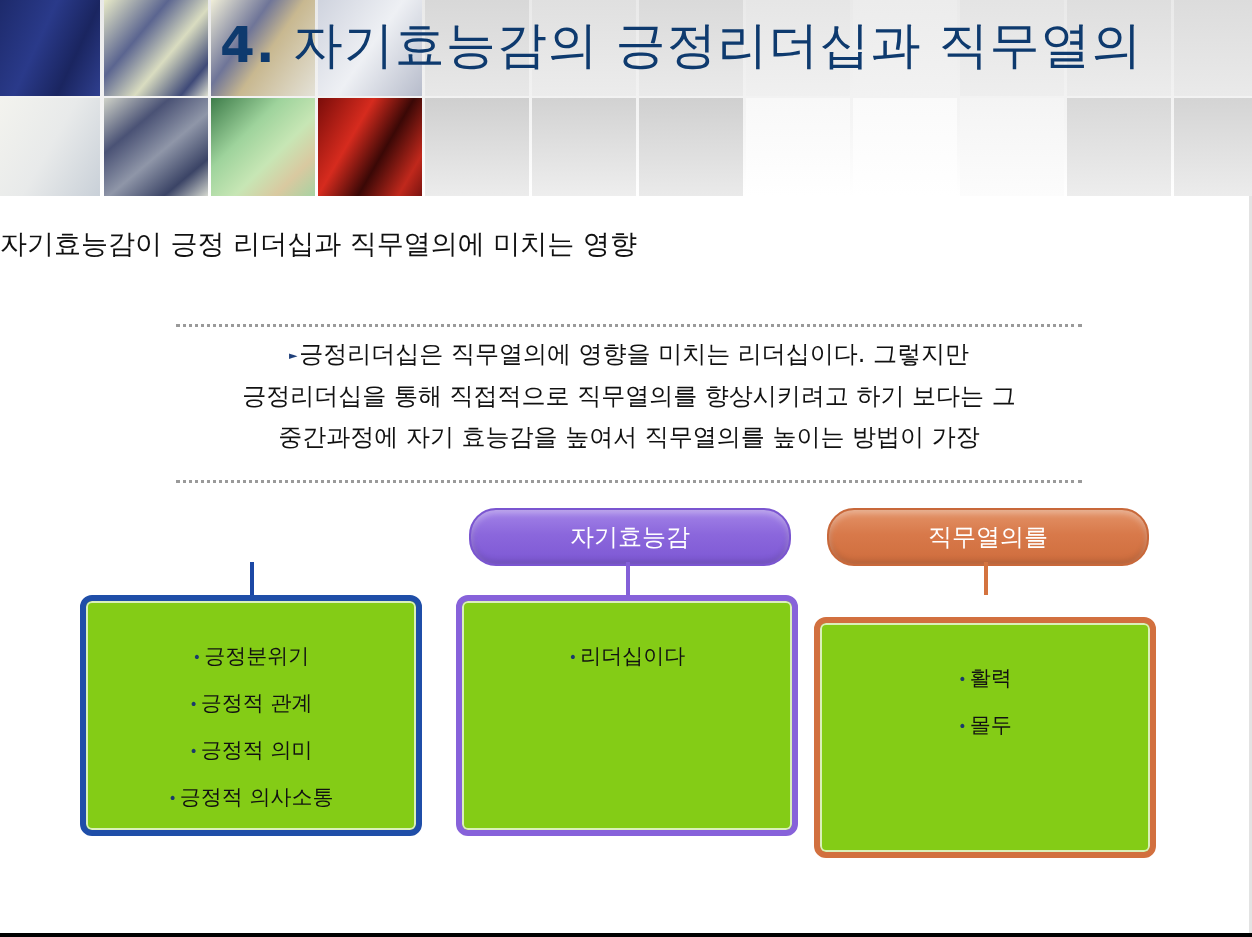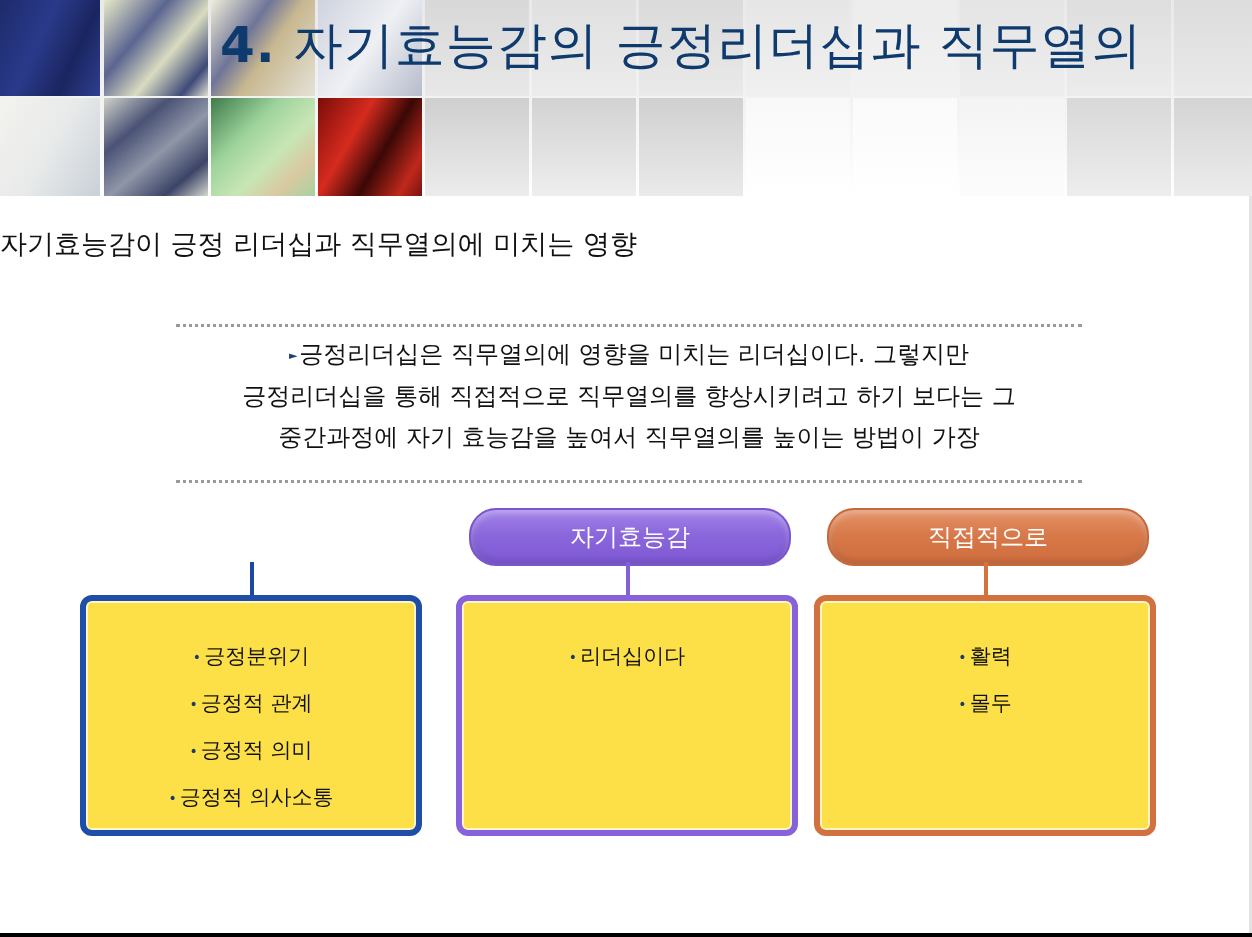--- a/index.html
+++ b/index.html
@@ -71,41 +71,41 @@
   
   .col { position:absolute; top:508px; width:346px; height:332px; }
   .pill {
     position:absolute; top:0; height:54px; border-radius:27px;
     color:#fff; font-size:24px; text-align:center; line-height:54px;
     box-shadow: inset 0 3px 6px rgba(255,255,255,0.35), inset 0 -3px 6px rgba(0,0,0,0.15);
   }
   .connector { position:absolute; top:54px; width:4px; height:33px; }
   .box {
     position:absolute; top:87px; left:0; width:330px; height:229px;
-    border:6px solid; border-radius:12px; background:#fde047;
+    border:6px solid; border-radius:12px; background:#84cc16;
     box-shadow: inset 0 0 0 2px rgba(255,255,255,0.7);
   }
   .items { position:absolute; top:32px; left:0; right:0; text-align:center; list-style:none; margin:0; padding:0; }
   .items li { font-size:21px; color:#111; line-height:46px; }
   .bullet { color:#1b3a6b; font-size:14px; vertical-align:middle; margin-right:3px; }
 
   .col-1 { left:80px; }
   .col-1 .pill { left:13px; width:318px; background:linear-gradient(180deg,#4a74c8 0%,#2a55b4 45%,#1c48a5 100%); border:2px solid #17409a; }
   .col-1 .connector { left:170px; background:#1c48a5; }
   .col-1 .box { border-color:#1f4ea8; }
 
   .col-2 { left:447px;margin-left:9px; }
   .col-2 .pill { left:13px; width:318px; background:linear-gradient(180deg,#a383e8 0%,#8b67dc 45%,#7d58d4 100%); border:2px solid #7a55d0; }
   .col-2 .connector { left:170px; background:#8460d8; }
   .col-2 .box { border-color:#8762da; }
 
   .col-3 { left:814px; }
   .col-3 .pill { left:13px; width:318px; background:linear-gradient(180deg,#e39368 0%,#d8794a 45%,#cf6d3d 100%); border:2px solid #c8683a; }
   .col-3 .connector { left:170px; background:#d4733f; }
-  .col-3 .box { border-color:#d2703f; }
+  .col-3 .box { border-color:#d2703f;margin-top:22px; }
 </style>
 </head>
 <body>
 
 <div class="header">
   <div class="tile t-navy"></div>
   <div class="tile t-white1"></div>
   <div class="tile t-people1"></div>
   <div class="tile t-people2"></div>
   <div class="tile t-blur1"></div>
@@ -162,21 +162,21 @@
   <div class="pill">자기효능감</div>
   <div class="connector"></div>
   <div class="box">
     <ul class="items">
       <li><span class="bullet">•</span><span>리더십이다</span></li>
     </ul>
   </div>
 </div>
 
 <div class="col col-3">
-  <div class="pill">직접적으로</div>
+  <div class="pill">직무열의를</div>
   <div class="connector"></div>
   <div class="box">
     <ul class="items">
       <li><span class="bullet">•</span><span>활력</span></li>
       <li><span class="bullet">•</span><span>몰두</span></li>
     </ul>
   </div>
 </div>
 
 <div class="bottom-bar"></div>

